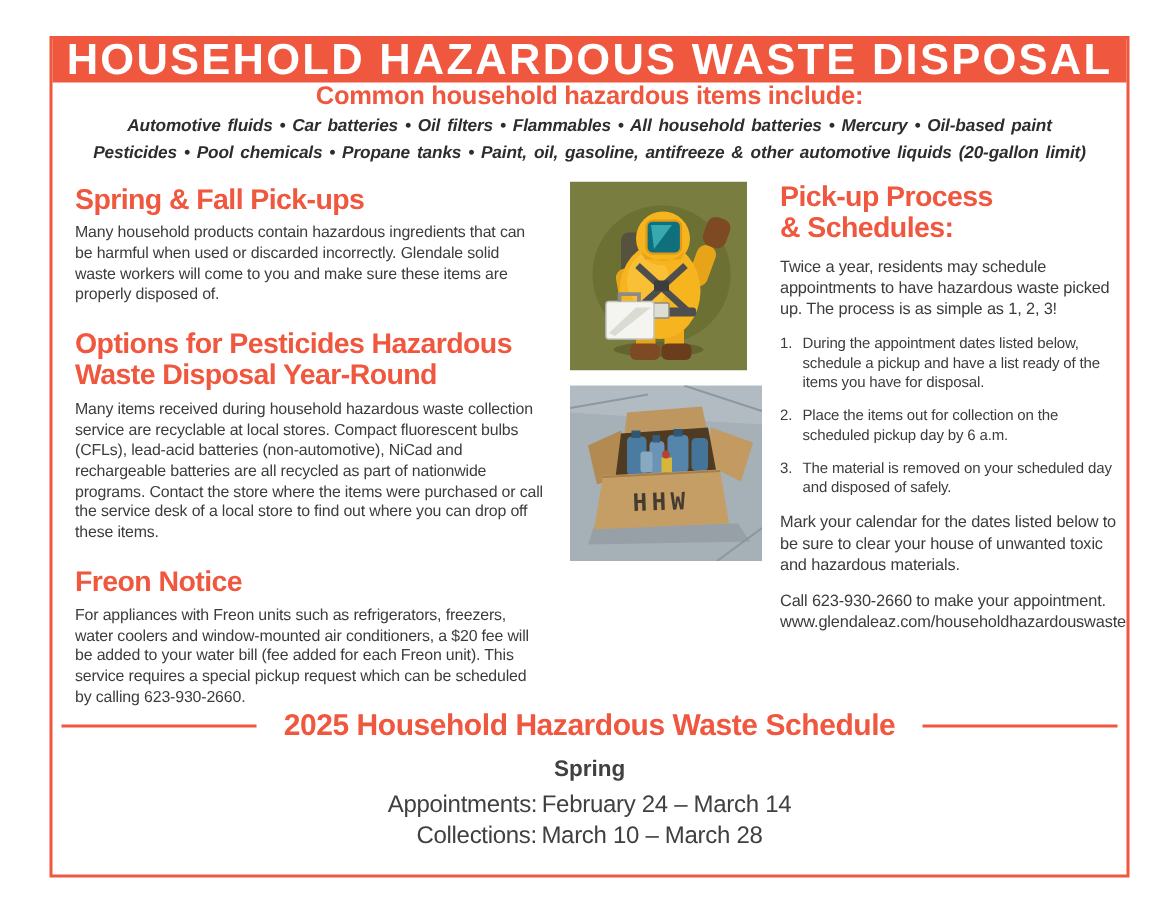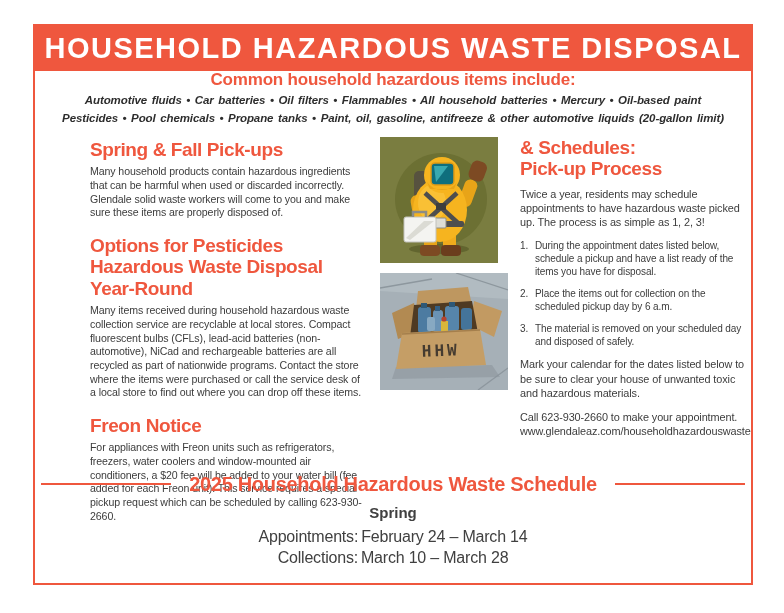--- a/index.html
+++ b/index.html
@@ -8,34 +8,34 @@
   body {
     width:784px; height:613px; position:relative;
     font-family:"Liberation Sans","DejaVu Sans",sans-serif;
     color:var(--body); overflow:hidden;
   }
   .frame {
     position:absolute; left:33px; top:24px; width:720px; height:561px;
     border:2px solid var(--accent); background:#fff; overflow:hidden;
   }
   .banner {
-    height:46px; margin:-1px; background:var(--accent);
+    height:30px; margin:-1px; background:var(--accent);
     display:flex; align-items:center; justify-content:center;
   }
   .banner h1 {
     color:#fff; font-size:29px; font-weight:700; letter-spacing:1.5px;
     white-space:nowrap;
   }
   .common { text-align:center; }
   .common h2 { color:var(--accent); font-size:17px; font-weight:700; letter-spacing:-0.2px; }
   .items {
     font-size:11.5px; font-weight:700; font-style:italic; color:#2D2D2D;
     letter-spacing:-0.1px; word-spacing:1.5px; line-height:1.3; margin-top:3px;
   }
-  .columns { display:flex; padding:11px 6px 0 15px;margin-left:40px; }
+  .columns { display:flex; padding:11px 6px 0 15px; }
   .col-left { width:322px; margin-right:18px; }
   .col-mid  { width:128px; margin-right:12px; }
   .col-right{ width:225px; }
   h3.sec {
     color:var(--accent); font-size:19px; font-weight:700;
     letter-spacing:-0.4px; line-height:1.13; margin-bottom:5px;
   }
   .col-left p { font-size:10.6px; line-height:1.29; margin-bottom:15px; letter-spacing:-0.1px; }
   .col-left h3 { margin-top:2px; }
   .col-right h3.sec span { display:block; }
@@ -148,22 +148,22 @@
           <rect x="47" y="44" width="8" height="14" rx="2" fill="#87A9C2"></rect>
         </g>
         <polygon points="22,60 100,56 106,92 16,96" fill="#C59E66"></polygon>
         <line x1="22" y1="61" x2="100" y2="57" stroke="#A57F4C" stroke-width="1.5"></line>
         <text x="61" y="83" text-anchor="middle" font-family="'DejaVu Sans Mono',monospace" font-size="16" font-weight="600" letter-spacing="3" fill="#453B30" transform="rotate(-2 61 83)">HHW</text>
       </svg>
     </div>
 
     <div class="col-right">
       <h3 class="sec">
+        <span>Pick-up Process</span>
         <span>&amp; Schedules:</span>
-        <span>Pick-up Process</span>
       </h3>
       <p class="intro">Twice a year, residents may schedule appointments to have hazardous waste picked up. The process is as simple as 1, 2, 3!</p>
       <ol class="steps">
         <li>During the appointment dates listed below, schedule a pickup and have a list ready of the items you have for disposal.</li>
         <li>Place the items out for collection on the scheduled pickup day by 6 a.m.</li>
         <li>The material is removed on your scheduled day and disposed of safely.</li>
       </ol>
       <p class="note">Mark your calendar for the dates listed below to be sure to clear your house of unwanted toxic and hazardous materials.</p>
       <p class="contact">
         <span>Call 623-930-2660 to make your appointment.</span><br>

